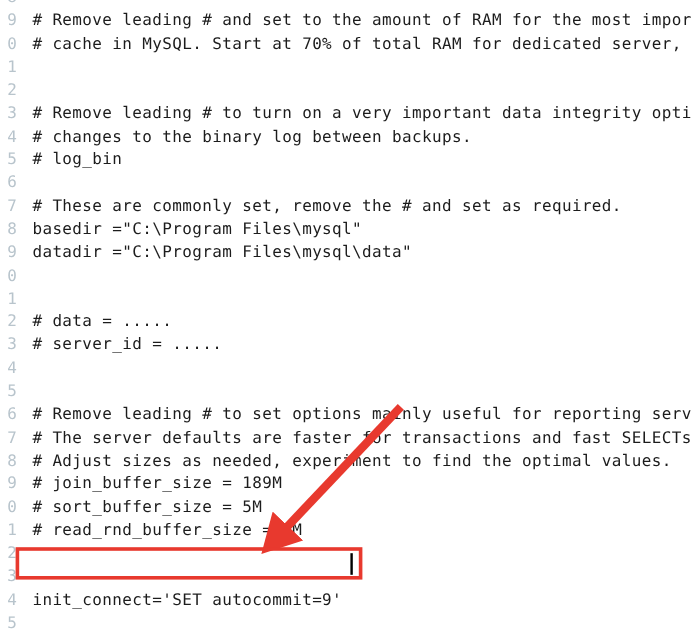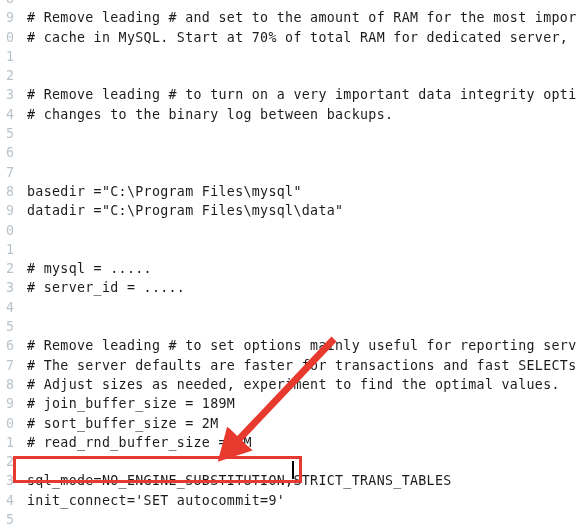--- a/index.html
+++ b/index.html
@@ -95,39 +95,39 @@
 
   <div id="editor">
     <div class="code-area" id="code-area">
         <div class="line"><span class="gutter">8</span><span class="code"></span></div>
         <div class="line"><span class="gutter">9</span><span class="code"># Remove leading # and set to the amount of RAM for the most importan</span></div>
         <div class="line"><span class="gutter">0</span><span class="code"># cache in MySQL. Start at 70% of total RAM for dedicated server, els</span></div>
         <div class="line"><span class="gutter">1</span></div>
         <div class="line"><span class="gutter">2</span><span class="code"></span></div>
         <div class="line"><span class="gutter">3</span><span class="code"># Remove leading # to turn on a very important data integrity option:</span></div>
         <div class="line"><span class="gutter">4</span><span class="code"># changes to the binary log between backups.</span></div>
-        <div class="line"><span class="gutter">5</span></div>
+        <div class="line"><span class="gutter">5</span><span class="code"># log_bin</span></div>
         <div class="line"><span class="gutter">6</span><span class="code"></span></div>
-        <div class="line"><span class="gutter">7</span></div>
+        <div class="line"><span class="gutter">7</span><span class="code"># These are commonly set, remove the # and set as required.</span></div>
         <div class="line"><span class="gutter">8</span><span class="code">basedir ="C:\Program Files\mysql"</span></div>
         <div class="line"><span class="gutter">9</span><span class="code">datadir ="C:\Program Files\mysql\data"</span></div>
         <div class="line"><span class="gutter">0</span></div>
         <div class="line"><span class="gutter">1</span></div>
-        <div class="line"><span class="gutter">2</span><span class="code"># mysql = .....</span></div>
+        <div class="line"><span class="gutter">2</span><span class="code"># data = .....</span></div>
         <div class="line"><span class="gutter">3</span><span class="code"># server_id = .....</span></div>
         <div class="line"><span class="gutter">4</span><span class="code"></span></div>
         <div class="line"><span class="gutter">5</span><span class="code"></span></div>
         <div class="line"><span class="gutter">6</span><span class="code"># Remove leading # to set options mainly useful for reporting servers</span></div>
         <div class="line"><span class="gutter">7</span><span class="code"># The server defaults are faster for transactions and fast SELECTs.</span></div>
         <div class="line"><span class="gutter">8</span><span class="code"># Adjust sizes as needed, experiment to find the optimal values.</span></div>
         <div class="line"><span class="gutter">9</span><span class="code"># join_buffer_size = 189M</span></div>
-        <div class="line"><span class="gutter">0</span><span class="code"># sort_buffer_size = 2M</span></div>
+        <div class="line"><span class="gutter">0</span><span class="code"># sort_buffer_size = 5M</span></div>
         <div class="line"><span class="gutter">1</span><span class="code"># read_rnd_buffer_size = 2M</span></div>
         <div class="line"><span class="gutter">2</span><span class="code"></span></div>
-        <div class="line"><span class="gutter">3</span><span class="code">sql_mode=NO_ENGINE_SUBSTITUTION,STRICT_TRANS_TABLES</span></div>
+        <div class="line"><span class="gutter">3</span></div>
         <div class="line"><span class="gutter">4</span><span class="code">init_connect='SET autocommit=9'</span></div>
         <div class="line"><span class="gutter">5</span><span class="code"></span></div>
       </div>
   </div>
 
   <svg id="annotations" width="576" height="525" viewBox="0 0 576 525" xmlns="http://www.w3.org/2000/svg">
     <defs>
       <marker id="ahead" markerWidth="5" markerHeight="5" refX="1.4" refY="2.5" orient="auto" markerUnits="strokeWidth">
         <path d="M0,0 L0,5 L4.6,2.5 z" fill="#e8392e"></path>
       </marker>

